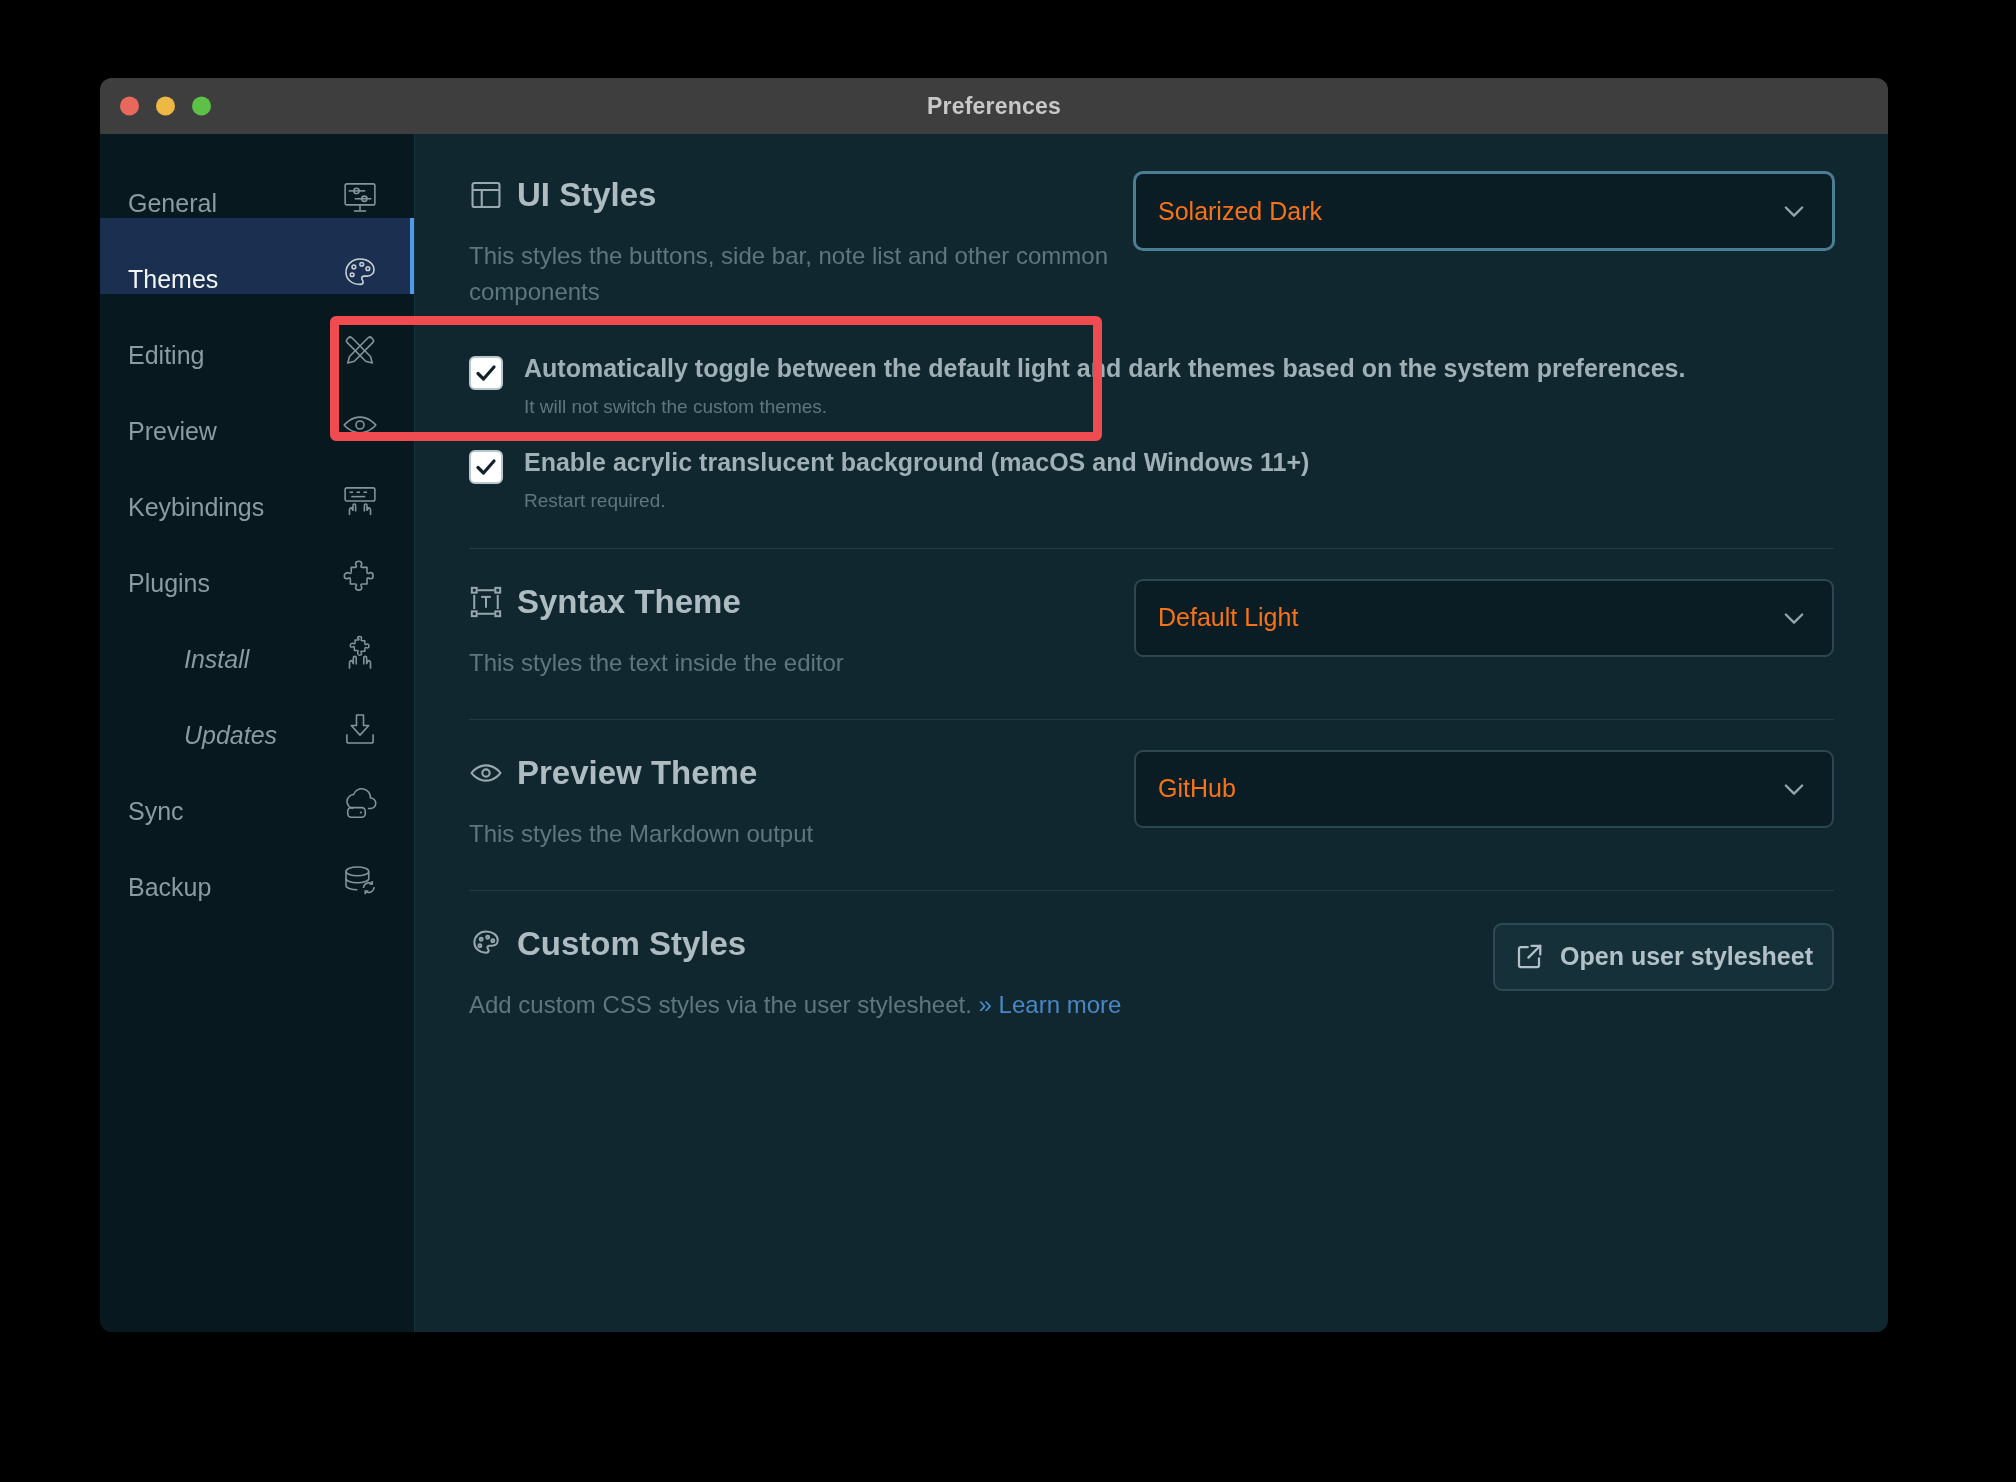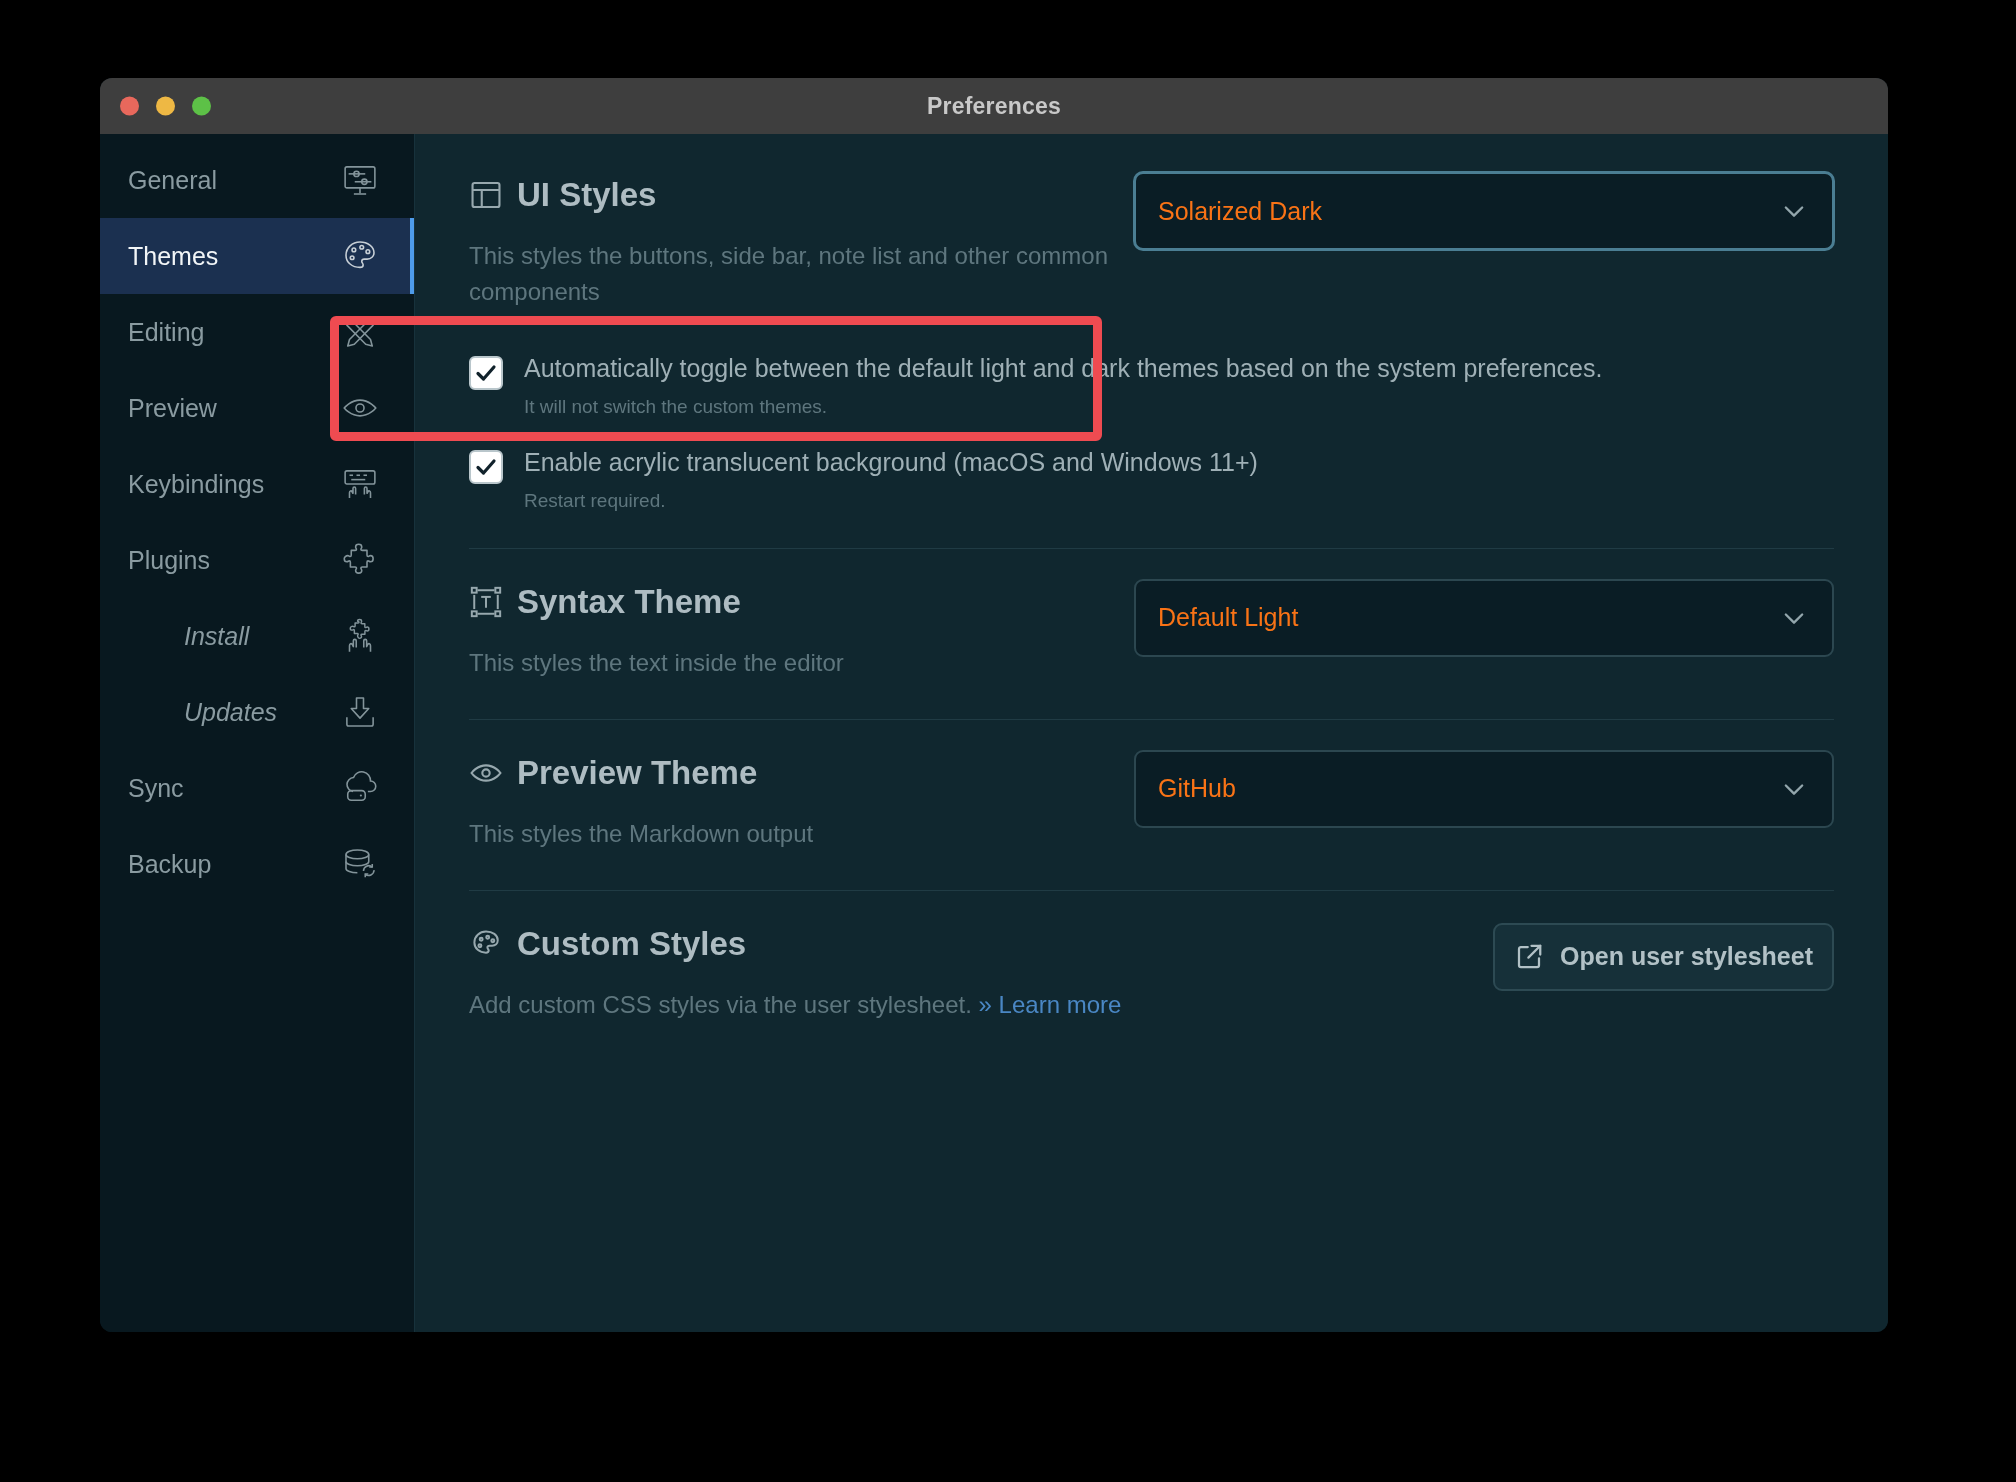--- a/index.html
+++ b/index.html
@@ -57,21 +57,21 @@
     width: 315px;
     flex: none;
     background: #08181f;
     border-right: 1px solid #17323c;
     padding-top: 8px;
   }
   .nav-item {
     position: relative;
     height: 76px;
     display: flex;
-    align-items: center;
+    align-items: flex-end;
     justify-content: space-between;
     padding: 0 33px 0 28px;
     color: #8a9ba1;
     font-size: 25px;
     cursor: pointer;
   }
   .nav-item.sub { padding-left: 84px; font-style: italic; }
   .nav-item .nav-label { white-space: nowrap; }
   .nav-item.active {
     background: #1b3050;
@@ -165,20 +165,21 @@
     align-items: center;
     justify-content: center;
     margin-top: 4px;
     cursor: pointer;
   }
   .checkbox svg { width: 24px; height: 24px; display:block; color: #11222b; }
   .check-label {
     color: #9fb0b6;
     font-size: 25px;
     line-height: 1.35;
+    font-weight: bold;
   }
   .check-sub {
     color: #5e767e;
     font-size: 19px;
     margin-top: 10px;
   }
 
   .divider {
     height: 1px;
     background: #203b44;

